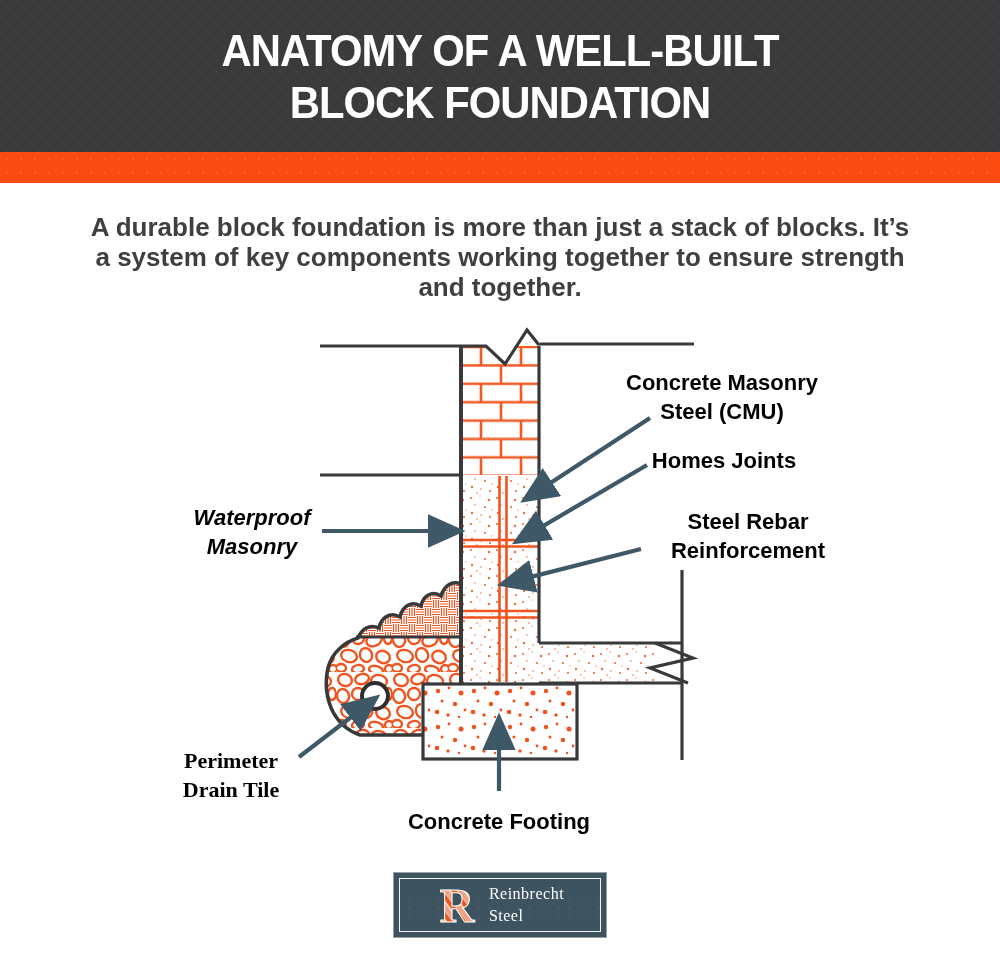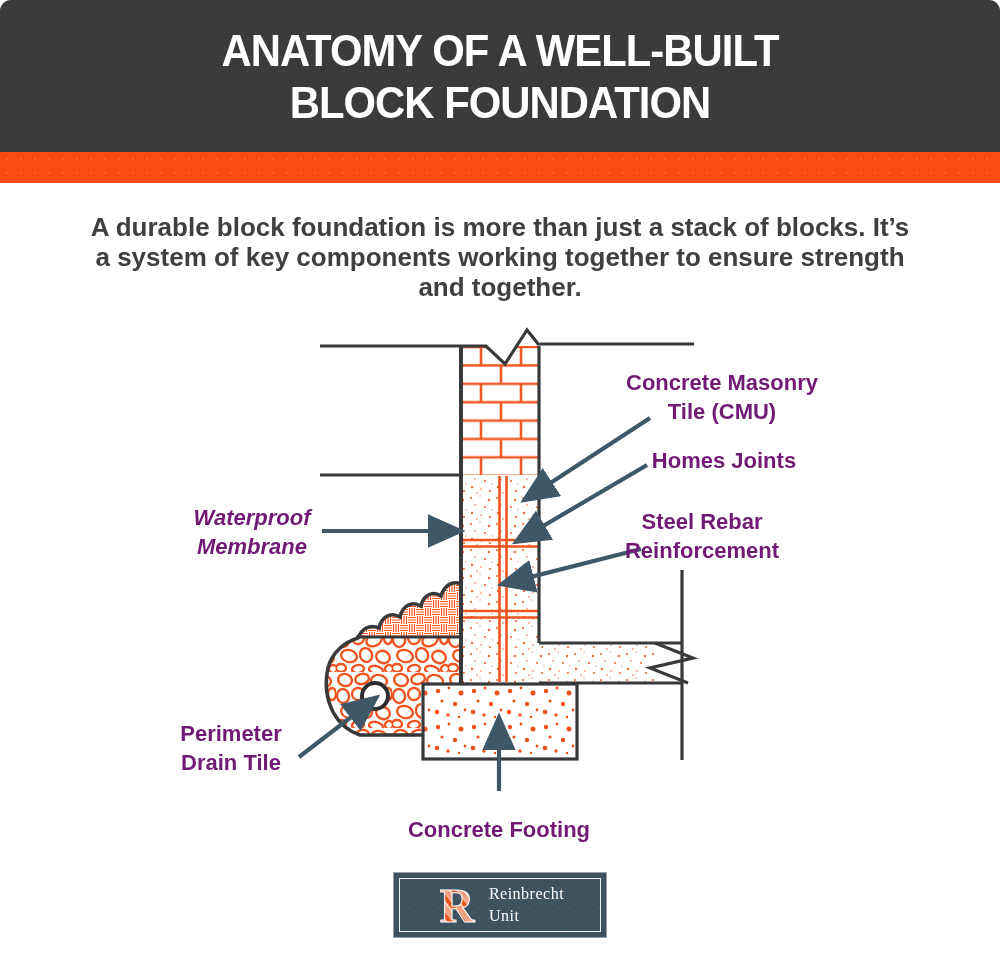--- a/index.html
+++ b/index.html
@@ -1,17 +1,17 @@
 <!DOCTYPE html>
 <html><head>
 <meta charset="utf-8">
 <style>
   html,body{margin:0;padding:0;background:#ffffff;}
   .page{position:relative;width:1000px;height:980px;overflow:hidden;background:#ffffff;
-        font-family:"Liberation Sans",sans-serif;border-radius:11px;}
+        font-family:"Liberation Sans",sans-serif;}
 
   
   .header{position:absolute;left:0;top:0;width:1000px;height:152px;background:#3a3a3c;
     background-image:
       radial-gradient(circle, rgba(255,255,255,.06) 1.2px, transparent 1.6px),
       radial-gradient(circle, rgba(255,255,255,.05) 1.2px, transparent 1.6px);
     background-size:16px 16px,16px 16px;
     background-position:0 0,8px 8px;}
   .title{margin:0;padding-top:25px;text-align:center;color:#ffffff;
     font-size:44px;line-height:52px;font-weight:800;letter-spacing:-1px;
@@ -22,21 +22,21 @@
     background-size:14px 14px;}
 
   
   .intro{position:absolute;left:0;top:212px;width:1000px;text-align:center;
     color:#3f3f41;font-size:26px;line-height:30px;font-weight:700;margin:0;}
   .intro span{display:block;white-space:nowrap;}
 
   
   .diagram-svg{position:absolute;left:0;top:0;width:1000px;height:980px;}
   .dlabel{position:absolute;transform:translateX(-50%);text-align:center;
-    color:#701a75;font-size:22px;line-height:29px;font-weight:800;white-space:nowrap;}
+    color:#000000;font-size:22px;line-height:29px;font-weight:800;white-space:nowrap;}
   .dlabel span{display:block;}
 
   
   .logo-box{position:absolute;left:393px;top:872px;width:214px;height:66px;
     box-sizing:border-box;background:#3d5360;border:1px solid #97a0a6;padding:5px;
     background-image:radial-gradient(circle, rgba(255,255,255,.05) 1px, transparent 1.4px);
     background-size:10px 10px;}
   .logo-inner{box-sizing:border-box;width:100%;height:100%;border:1px solid #eef2f4;
     display:flex;align-items:center;justify-content:center;gap:11px;}
   .logo-name{color:#ffffff;font-family:"Liberation Serif",serif;font-size:16px;
@@ -182,56 +182,56 @@
       <line x1="647" y1="465" x2="521" y2="539" marker-end="url(#ah)"></line>
       <line x1="641" y1="549" x2="507" y2="583" marker-end="url(#ah)"></line>
       <line x1="322" y1="531" x2="455" y2="531" marker-end="url(#ah)"></line>
       <line x1="299" y1="757" x2="372" y2="701" marker-end="url(#ah)"></line>
       <line x1="499" y1="791" x2="499" y2="723" marker-end="url(#ah)"></line>
     </g>
   </svg>
 
   <div class="dlabel" style="left:722px;top:368px;">
     <span>Concrete Masonry</span>
-    <span>Tile (CMU)</span>
+    <span>Steel (CMU)</span>
   </div>
   <div class="dlabel" style="left:724px;top:446px;">
     <span>Homes Joints</span>
     <span></span>
   </div>
-  <div class="dlabel" style="left:702px;top:507px;">
+  <div class="dlabel" style="left:748px;top:507px;">
     <span>Steel Rebar</span>
     <span>Reinforcement</span>
   </div>
   <div class="dlabel" style="left:252px;top:503px;font-style:italic;">
     <span>Waterproof</span>
-    <span>Membrane</span>
-  </div>
-  <div class="dlabel" style="left:231px;top:719px;">
+    <span>Masonry</span>
+  </div>
+  <div class="dlabel" style="left:231px;top:746px;font-family:Liberation Serif, serif;">
     <span>Perimeter</span>
     <span>Drain Tile</span>
   </div>
-  <div class="dlabel" style="left:499px;top:807px;margin-top:8px;">
+  <div class="dlabel" style="left:499px;top:807px;">
     <span>Concrete Footing</span>
     <span></span>
   </div>
 
   <div class="logo-box">
     <div class="logo-inner">
       <svg width="42" height="48" viewBox="0 0 42 48">
         <defs>
           <pattern id="rstripes" patternUnits="userSpaceOnUse" width="11" height="11" patternTransform="rotate(-38)">
             <rect width="11" height="11" fill="#e8591e"></rect>
             <rect width="5" height="11" fill="#f2a183"></rect>
             <rect x="4.6" width="1.2" height="11" fill="#ffffff"></rect>
             <rect x="10.4" width="0.8" height="11" fill="#ffffff"></rect>
           </pattern>
         </defs>
         <text x="21" y="41" text-anchor="middle" font-family="Liberation Serif, serif" font-weight="bold" font-size="48" fill="url(#rstripes)" stroke="#ffffff" stroke-width="1">R</text>
       </svg>
       <div class="logo-name">
         <span>Reinbrecht</span>
-        <span>Unit</span>
+        <span>Steel</span>
       </div>
     </div>
   </div>
 
 </div>
 
 </body></html>

